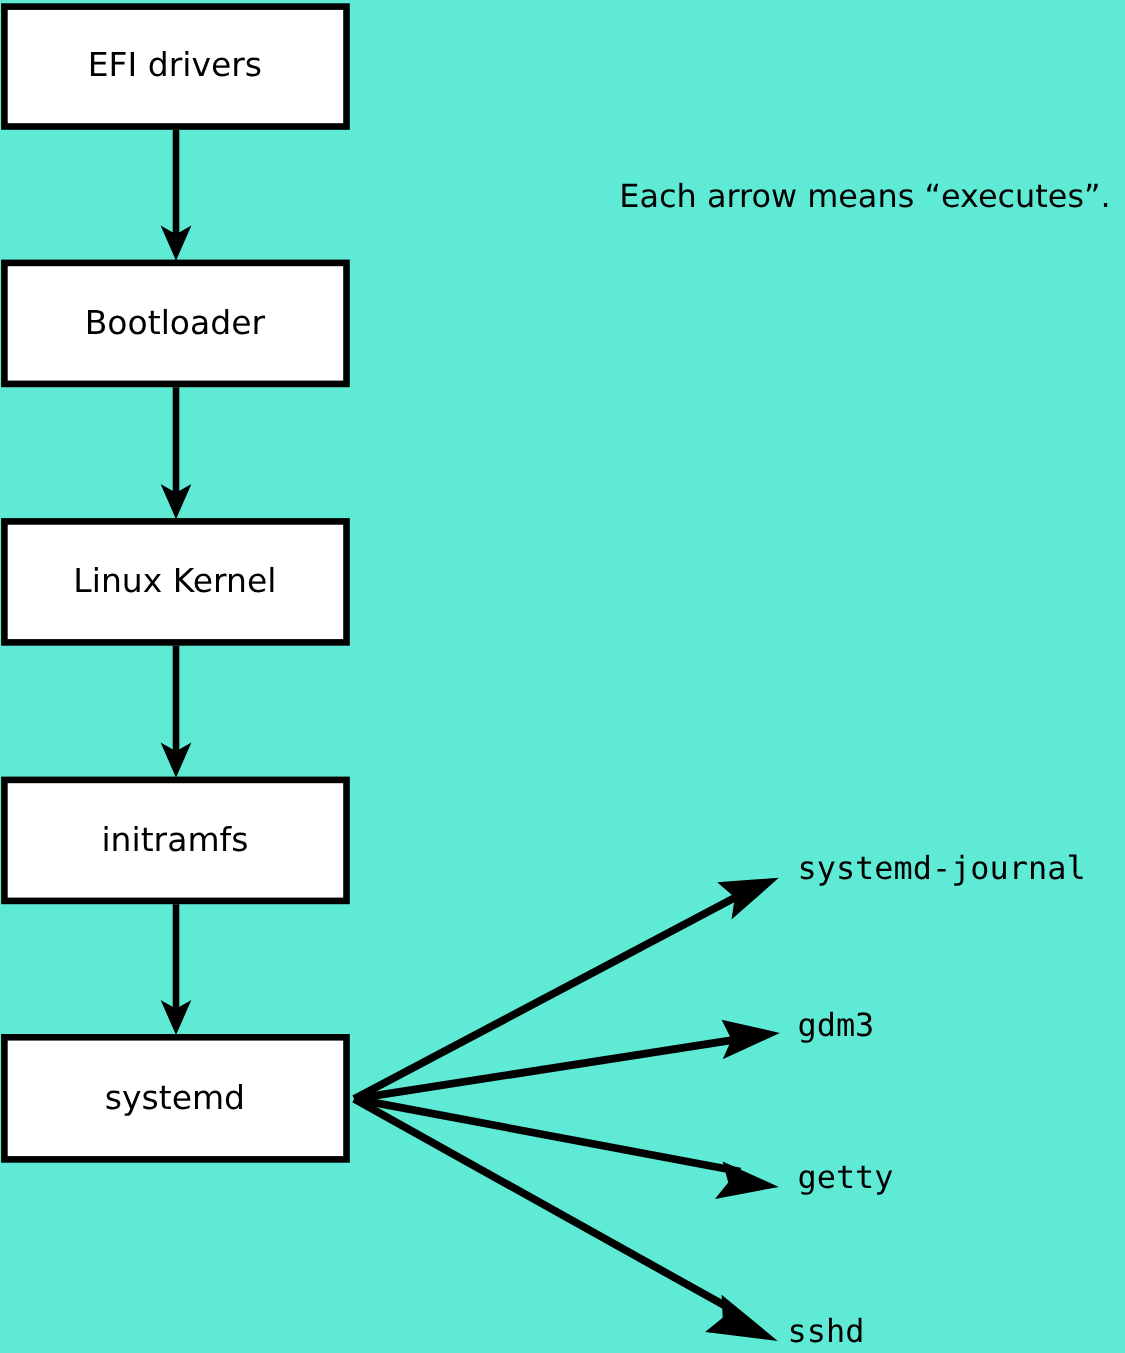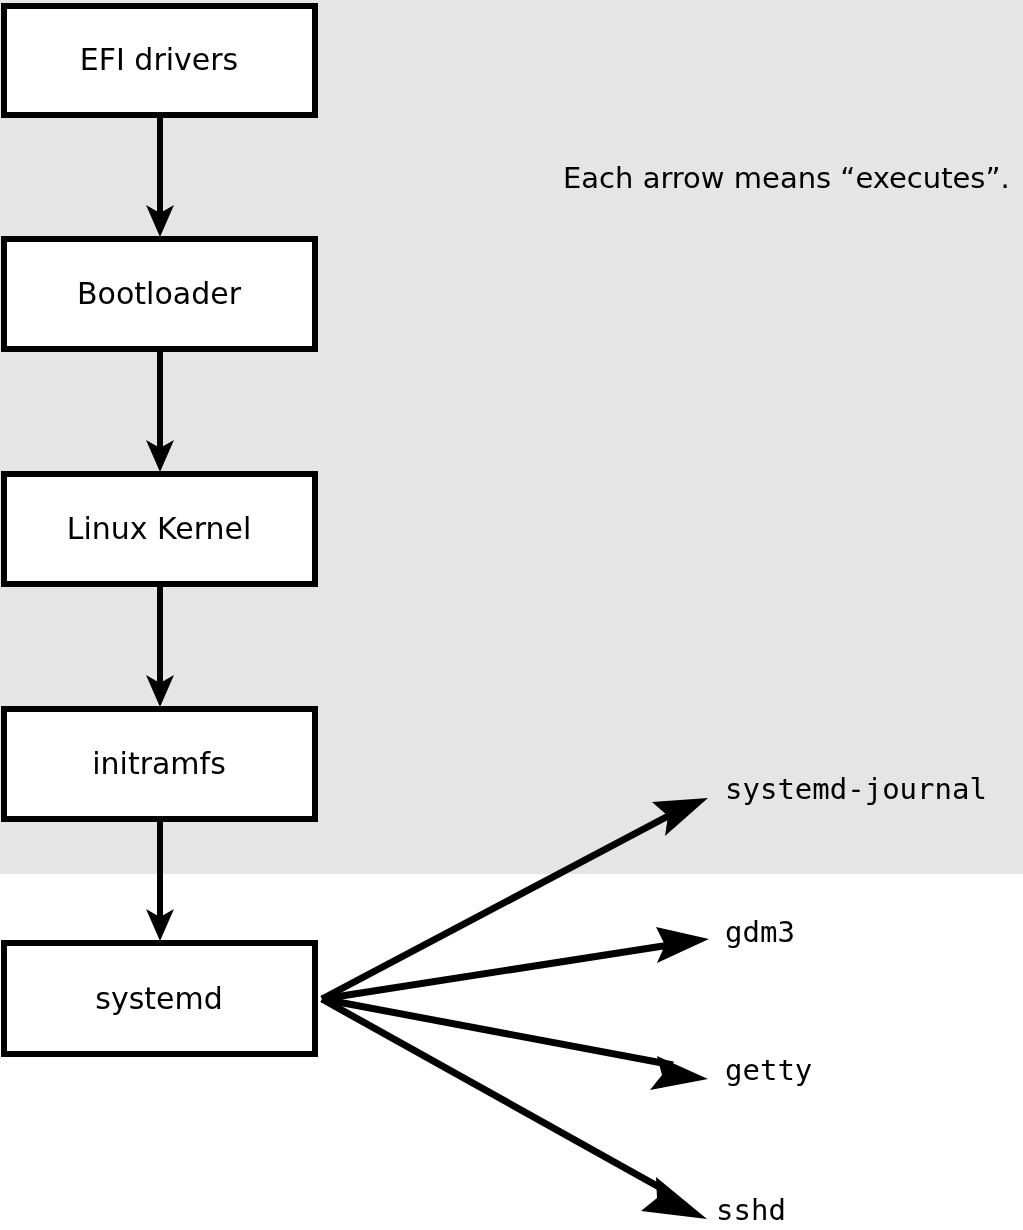--- a/index.html
+++ b/index.html
@@ -9,22 +9,22 @@
   }
   body {
     width: 1023px;
     height: 1230px;
     overflow: hidden;
     font-family: "DejaVu Sans", sans-serif;
   }
   #diagram-root {
     position: relative;
     width: 1023px;
-    height: 874px;
-    background: #e5e5e5;
+    height: 1230px;
+    background: #5eead4;
   }
   svg.canvas {
     position: absolute;
     top: 0;
     left: 0;
     width: 1023px;
     height: 1230px;
     display: block;
   }
   .box-rect {

